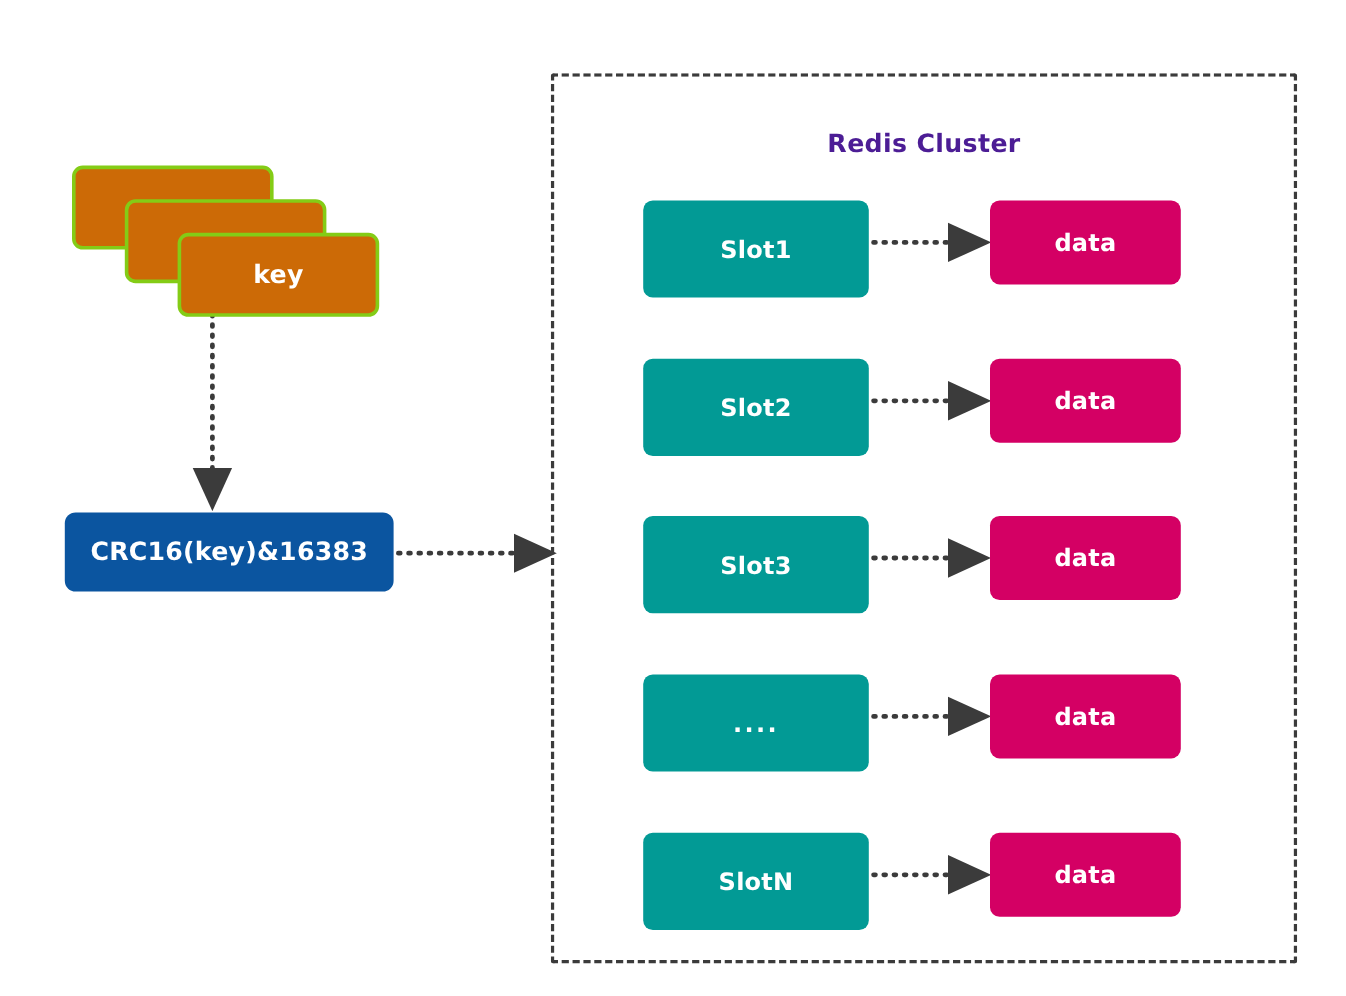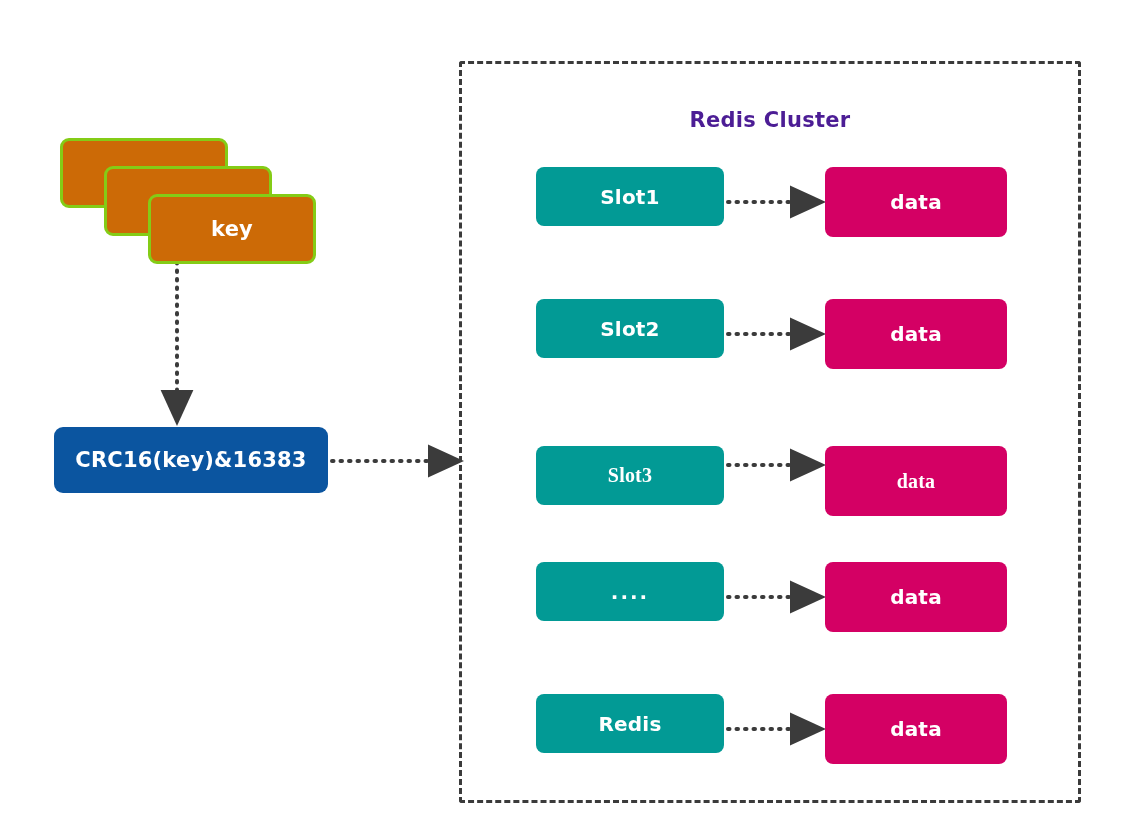--- a/index.html
+++ b/index.html
@@ -81,37 +81,37 @@
     font-size: 21px;
     font-weight: bold;
     color: #4c1d95;
     letter-spacing: 0.3px;
   }
 
   
   .slot-box {
     left: 536px;
     width: 188px;
-    height: 59px;
+    height: 81px;
     background: #029a95;
     font-size: 20px;
   }
   .data-box {
     left: 825px;
-    width: 182px;
+    width: 159px;
     height: 70px;
     background: #d40064;
     font-size: 20px;
   }
   .slot-dots { letter-spacing: 2px; }
 
   
   .row0 { top: 167px; }
   .row1 { top: 299px; text-align: right; }
-  .row2 { top: 446px; font-family: Liberation Serif, serif; }
+  .row2 { top: 430px; }
   .row3 { top: 562px; }
   .row4 { top: 694px; }
 
   
   #connectors {
     position: absolute;
     left: 0;
     top: 0;
     width: 1122px;
     height: 830px;
@@ -155,16 +155,16 @@
 
   <div class="box slot-box row1">Slot2</div>
   <div class="box data-box row1">data</div>
 
   <div class="box slot-box row2">Slot3</div>
   <div class="box data-box row2">data</div>
 
   <div class="box slot-box row3 slot-dots">....</div>
   <div class="box data-box row3">data</div>
 
-  <div class="box slot-box row4">Redis</div>
+  <div class="box slot-box row4">SlotN</div>
   <div class="box data-box row4">data</div>
 
 </div>
 
 </body></html>

